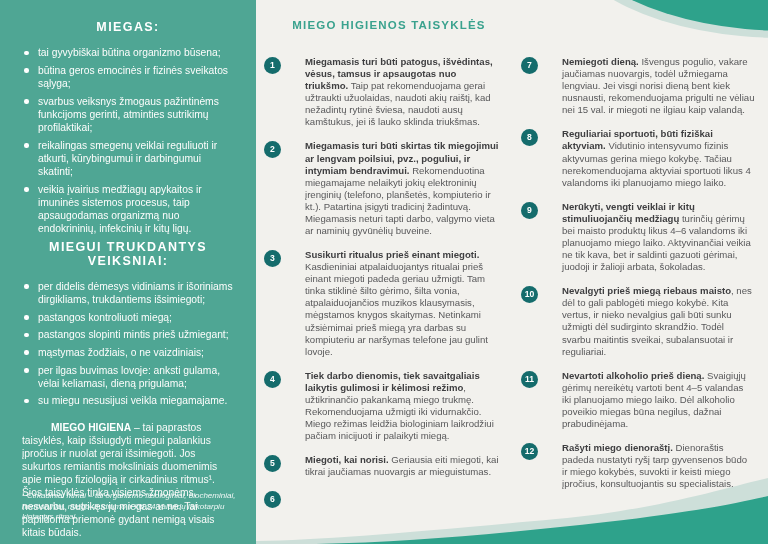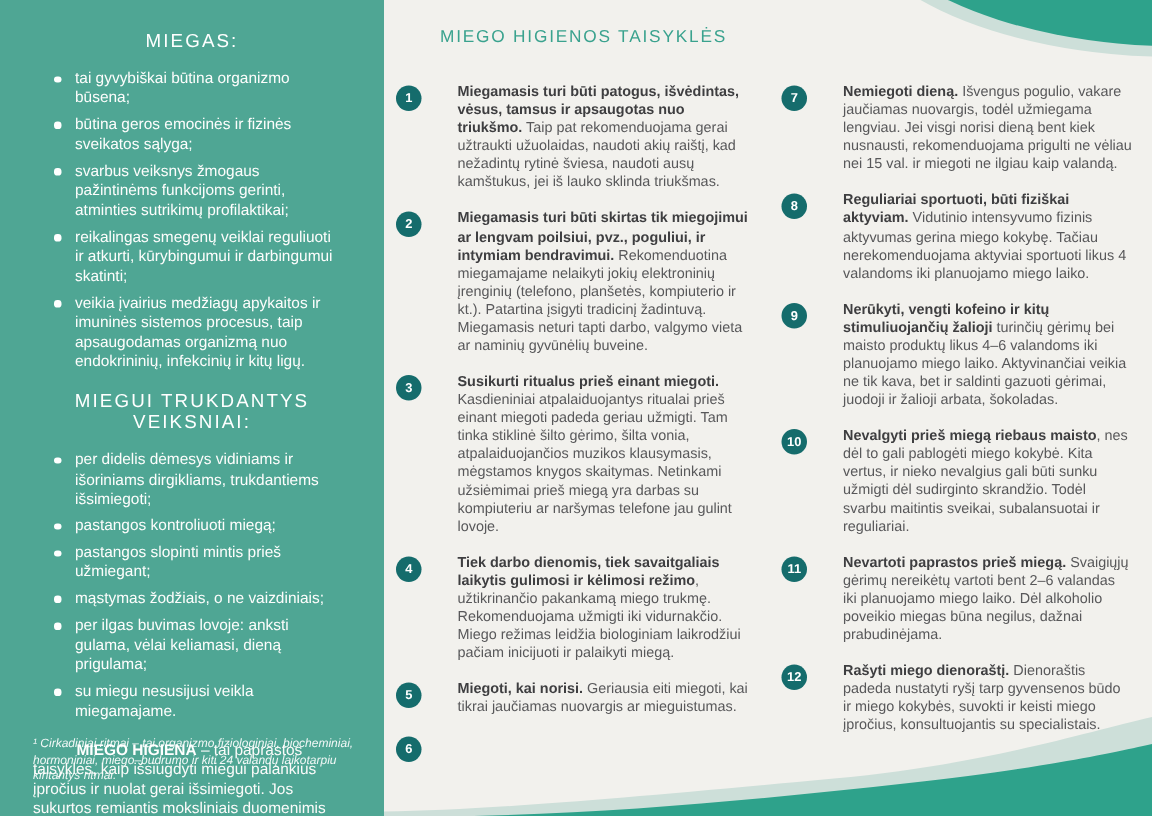--- a/index.html
+++ b/index.html
@@ -9,43 +9,43 @@
     font-family:"Liberation Sans","DejaVu Sans",sans-serif;
     -webkit-font-smoothing:antialiased;
   }
   
   .sidebar{
     position:absolute;left:0;top:0;width:256px;height:544px;
     background:#4FA694;color:#FDFDFC;box-sizing:border-box;
     padding:20px 22px 0 22px;z-index:3;
   }
   .sb-heading{
-    text-align:center;font-weight:normal;font-size:12.5px;letter-spacing:1.4px;
+    text-align:center;font-weight:bold;font-size:12.5px;letter-spacing:1.4px;
     margin:0 0 12px 0;color:#FFFFFF;
   }
   .sb-heading.second{}
-  .sb-list{list-style:none;margin:12px;padding:0;font-size:10.3px;line-height:1.28;}
+  .sb-list{list-style:none;margin:0;padding:0;font-size:10.3px;line-height:1.28;}
   .sb-list li{position:relative;padding-left:16px;margin-bottom:4.5px;}
   .sb-list li::before{
     content:"";position:absolute;left:2px;top:4.5px;width:4.5px;height:4.5px;
     border-radius:50%;background:#FFFFFF;
   }
   .sb-paragraph{
     margin:13px 0 0 0;font-size:10.3px;line-height:1.28;color:#FBFBFA;
   }
   .sb-paragraph b{color:#FFFFFF;margin-left:29px;}
   .sb-footnote{
     position:absolute;left:22px;right:4px;bottom:13px;
     font-size:8px;line-height:1.32;color:rgba(255,255,255,0.92);font-style:italic;
   }
   
   .main{position:absolute;left:256px;top:0;width:512px;height:544px;}
   .main-title{
     position:absolute;left:8px;top:19px;width:250px;text-align:center;
-    font-weight:normal;font-size:11.5px;letter-spacing:1.2px;color:#3AA28E;
+    font-weight:bold;font-size:11.5px;letter-spacing:1.2px;color:#3AA28E;
     z-index:2;margin:0;
   }
   .col{position:absolute;top:44px;z-index:2;}
   .col1{left:8px;width:248px;}
   .col2{left:265px;width:246px;}
   .rule{position:relative;padding-left:29px;margin-bottom:8px;}
   .badge{
     position:absolute;left:0;top:1px;width:17px;height:17px;border-radius:50%;
     background:#156C6C;color:#FFFFFF;font-size:8.6px;font-weight:bold;
     text-align:center;line-height:17px;display:block;
@@ -127,28 +127,28 @@
     <div class="rule">
       <span class="badge">7</span>
       <p class="rule-text"><b>Nemiegoti dieną.</b><span> Išvengus pogulio, vakare jaučiamas nuovargis, todėl užmiegama lengviau. Jei visgi norisi dieną bent kiek nusnausti, rekomenduojama prigulti ne vėliau nei 15 val. ir miegoti ne ilgiau kaip valandą.</span></p>
     </div>
     <div class="rule">
       <span class="badge">8</span>
       <p class="rule-text"><b>Reguliariai sportuoti, būti fiziškai aktyviam.</b><span> Vidutinio intensyvumo fizinis aktyvumas gerina miego kokybę. Tačiau nerekomenduojama aktyviai sportuoti likus 4 valandoms iki planuojamo miego laiko.</span></p>
     </div>
     <div class="rule">
       <span class="badge">9</span>
-      <p class="rule-text"><b>Nerūkyti, vengti kofeino ir kitų stimuliuojančių žalioji</b><span> turinčių gėrimų bei maisto produktų likus 4–6 valandoms iki planuojamo miego laiko. Aktyvinančiai veikia ne tik kava, bet ir saldinti gazuoti gėrimai, juodoji ir žalioji arbata, šokoladas.</span></p>
+      <p class="rule-text"><b>Nerūkyti, vengti veiklai ir kitų stimuliuojančių medžiagų</b><span> turinčių gėrimų bei maisto produktų likus 4–6 valandoms iki planuojamo miego laiko. Aktyvinančiai veikia ne tik kava, bet ir saldinti gazuoti gėrimai, juodoji ir žalioji arbata, šokoladas.</span></p>
     </div>
     <div class="rule">
       <span class="badge">10</span>
       <p class="rule-text"><b>Nevalgyti prieš miegą riebaus maisto</b><span>, nes dėl to gali pablogėti miego kokybė. Kita vertus, ir nieko nevalgius gali būti sunku užmigti dėl sudirginto skrandžio. Todėl svarbu maitintis sveikai, subalansuotai ir reguliariai.</span></p>
     </div>
     <div class="rule">
       <span class="badge">11</span>
-      <p class="rule-text"><b>Nevartoti paprastos prieš miegą.</b><span> Svaigiųjų gėrimų nereikėtų vartoti bent 2–6 valandas iki planuojamo miego laiko. Dėl alkoholio poveikio miegas būna negilus, dažnai prabudinėjama.</span></p>
+      <p class="rule-text"><b>Nevartoti alkoholio prieš dieną.</b><span> Svaigiųjų gėrimų nereikėtų vartoti bent 4–5 valandas iki planuojamo miego laiko. Dėl alkoholio poveikio miegas būna negilus, dažnai prabudinėjama.</span></p>
     </div>
     <div class="rule">
       <span class="badge">12</span>
       <p class="rule-text"><b>Rašyti miego dienoraštį.</b><span> Dienoraštis padeda nustatyti ryšį tarp gyvensenos būdo ir miego kokybės, suvokti ir keisti miego įpročius, konsultuojantis su specialistais.</span></p>
     </div>
   </section>
 </main>
 
 </body></html>

